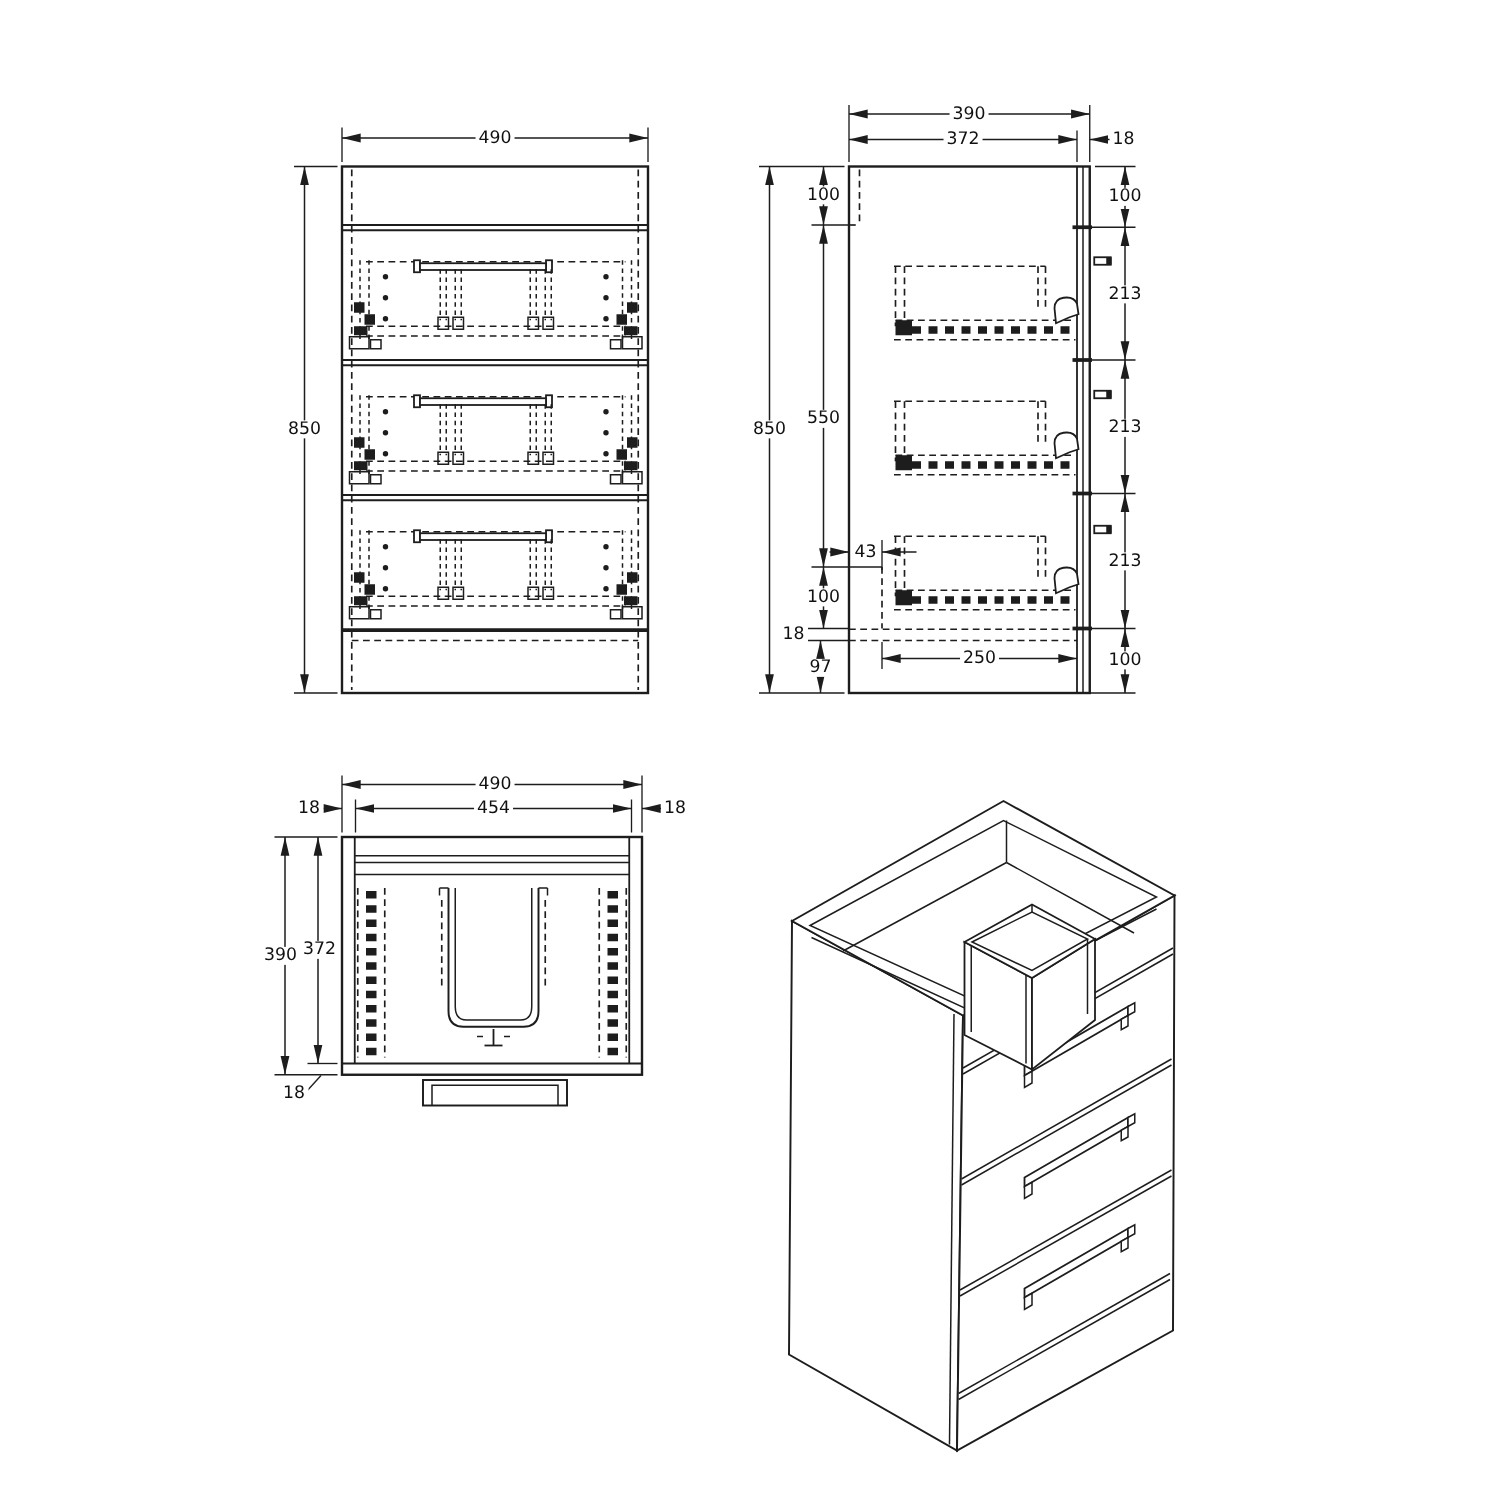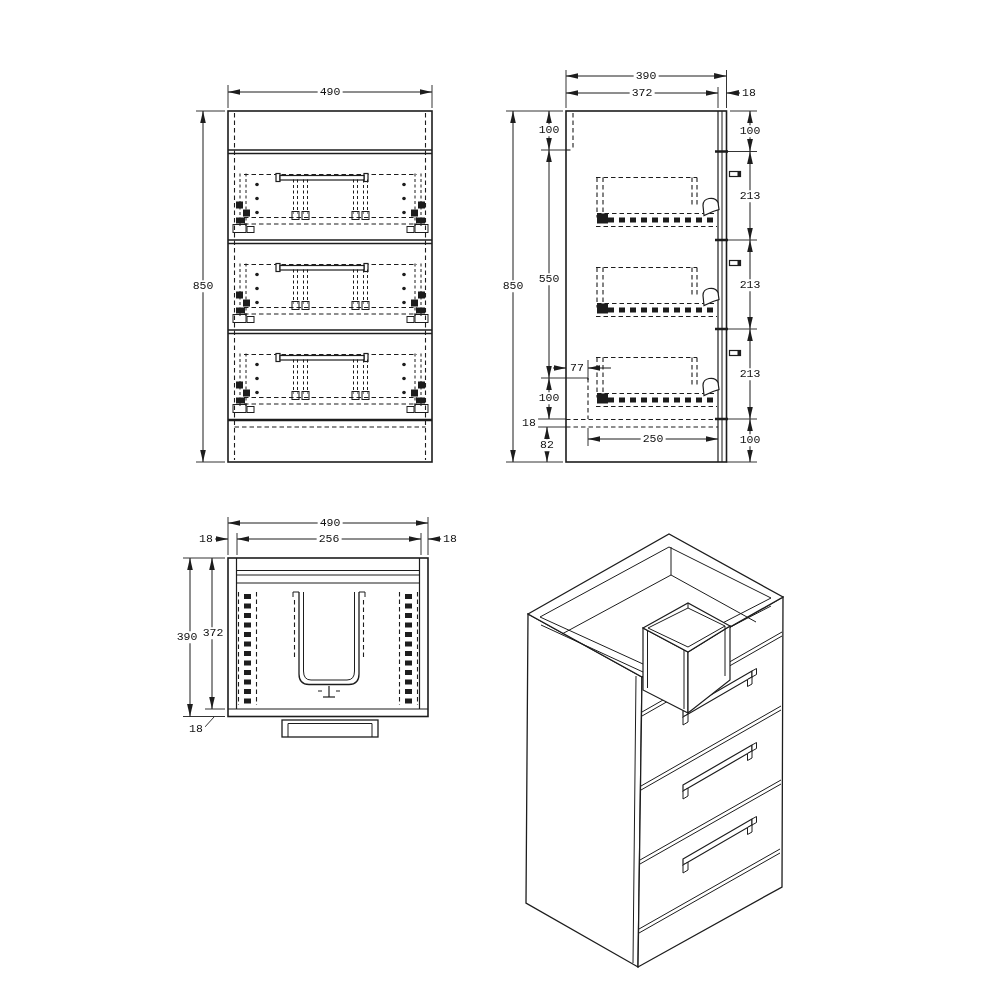--- a/index.html
+++ b/index.html
@@ -1,20 +1,20 @@
 <!DOCTYPE html>
 <html><head>
 <meta charset="utf-8">
 <style>
   html,body{margin:0;padding:0;background:#fff;}
   .stage{position:relative;width:1000px;height:1000px;background:#ffffff;overflow:hidden;
          font-family:"DejaVu Sans",sans-serif;}
   .stage svg{position:absolute;left:0;top:0;}
   .lbl{position:absolute;transform:translate(-50%,-50%);font-size:11.5px;line-height:1;
-       color:#111;background:#fff;padding:0 2px;white-space:nowrap;letter-spacing:0;font-family:Liberation Mono, monospace;}
+       color:#111;background:#fff;padding:0 2px;white-space:nowrap;letter-spacing:0;}
   
   .s  {stroke:#1d1d1d;fill:none;stroke-linecap:butt;}
   .w  {stroke:#1d1d1d;fill:#ffffff;}
   .blk{fill:#1d1d1d;stroke:none;}
   .sw09{stroke-width:0.9;} .sw1{stroke-width:1;} .sw12{stroke-width:1.2;}
   .sw13{stroke-width:1.3;} .sw16{stroke-width:1.6;} .sw25{stroke-width:2.5;}
   .d1{stroke-dasharray:4.5 3;stroke-width:1.1;}
   .d2{stroke-dasharray:3 2.5;stroke-width:1;}
   .hv{stroke-width:5;stroke-dasharray:6 5;}
   .hv7{stroke-width:7;stroke-dasharray:5 4.5;}
@@ -290,33 +290,33 @@
 <div>
   <span class="lbl" style="left:330px;top:92px">490</span>
   <span class="lbl" style="left:203px;top:286px">850</span>
 
   <span class="lbl" style="left:646px;top:76px">390</span>
   <span class="lbl" style="left:642px;top:93px">372</span>
   <span class="lbl" style="left:749px;top:93px">18</span>
   <span class="lbl" style="left:513px;top:286px">850</span>
   <span class="lbl" style="left:549px;top:130px">100</span>
   <span class="lbl" style="left:549px;top:279px">550</span>
-  <span class="lbl" style="left:577px;top:368px">77</span>
+  <span class="lbl" style="left:577px;top:368px">43</span>
   <span class="lbl" style="left:549px;top:398px">100</span>
   <span class="lbl" style="left:529px;top:423px">18</span>
-  <span class="lbl" style="left:547px;top:445px">82</span>
+  <span class="lbl" style="left:547px;top:445px">97</span>
   <span class="lbl" style="left:653px;top:439px">250</span>
   <span class="lbl" style="left:750px;top:131px">100</span>
   <span class="lbl" style="left:750px;top:196px">213</span>
   <span class="lbl" style="left:750px;top:285px">213</span>
   <span class="lbl" style="left:750px;top:374px">213</span>
   <span class="lbl" style="left:750px;top:440px">100</span>
 
   <span class="lbl" style="left:330px;top:523px">490</span>
-  <span class="lbl" style="left:329px;top:539px">256</span>
+  <span class="lbl" style="left:329px;top:539px">454</span>
   <span class="lbl" style="left:206px;top:539px">18</span>
   <span class="lbl" style="left:450px;top:539px">18</span>
   <span class="lbl" style="left:187px;top:637px">390</span>
   <span class="lbl" style="left:213px;top:633px">372</span>
   <span class="lbl" style="left:196px;top:729px">18</span>
 </div>
 
 </div>
 
 </body></html>

